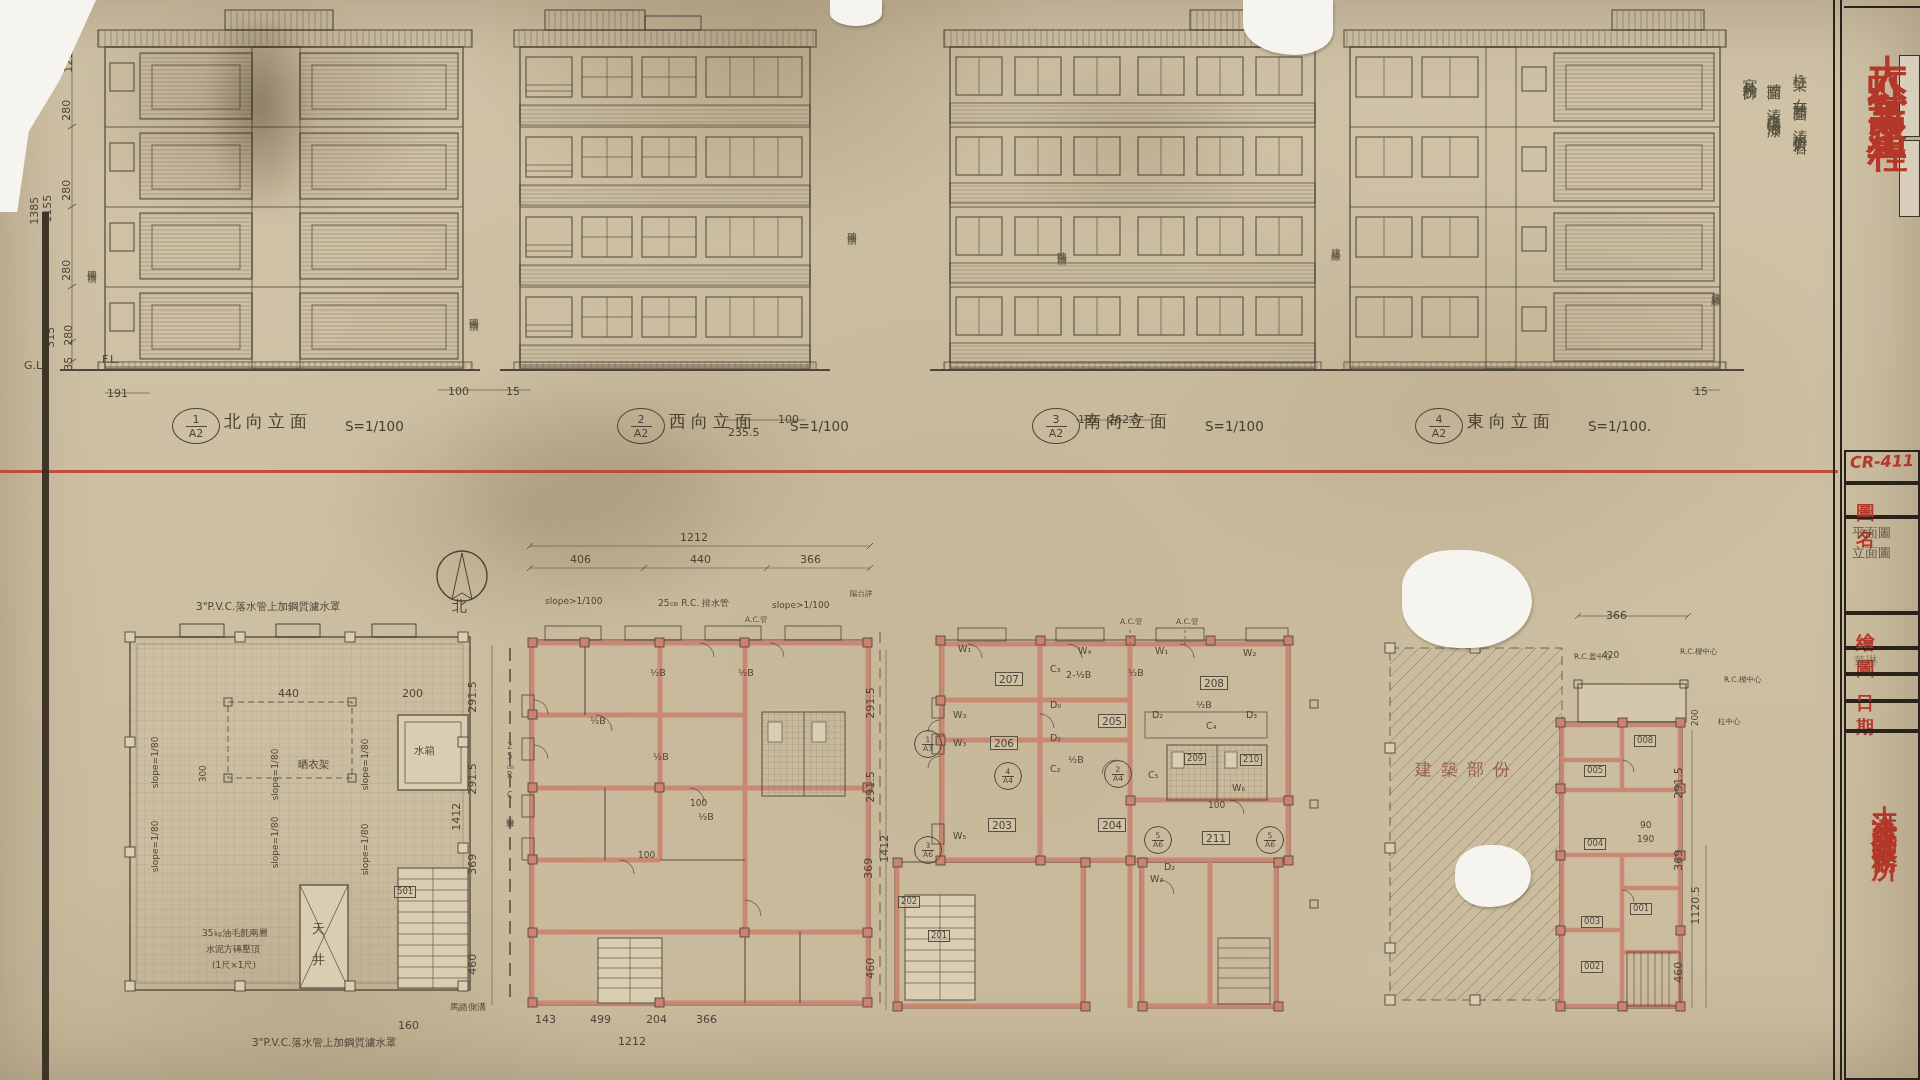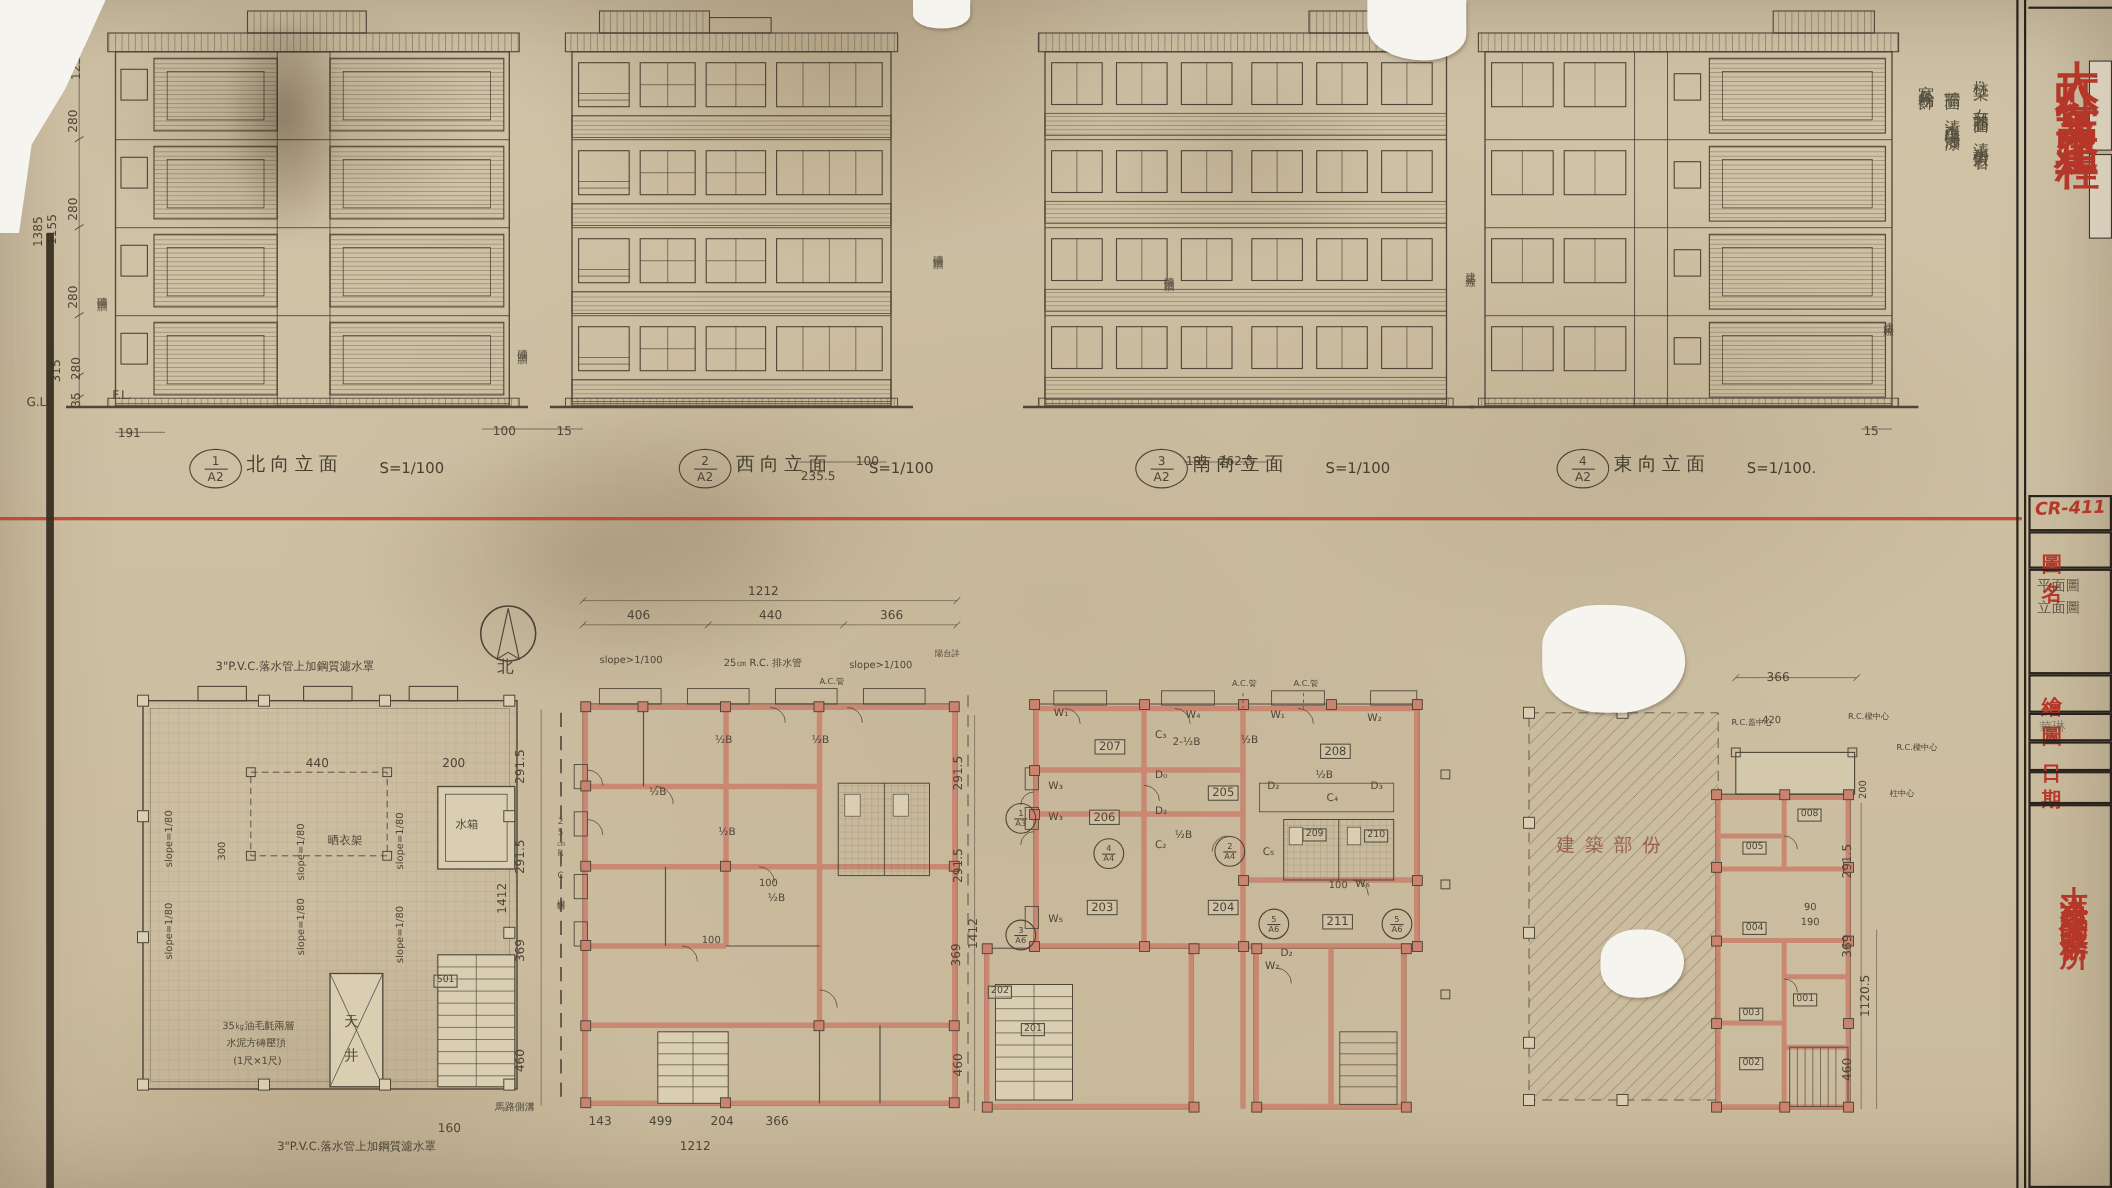--- a/index.html
+++ b/index.html
@@ -522,21 +522,21 @@
       <div class="ann room-s" style="left: 1240px; top: 754px;">210</div>
       <div class="ann room-s" style="left: 898px; top: 896px;">202</div>
       <div class="ann room-s" style="left: 928px; top: 930px;">201</div>
       <div class="ann mark" style="left: 958px; top: 644px;">W₁</div>
       <div class="ann mark" style="left: 1078px; top: 646px;">W₄</div>
       <div class="ann mark" style="left: 1155px; top: 646px;">W₁</div>
       <div class="ann mark" style="left: 1243px; top: 648px;">W₂</div>
       <div class="ann mark" style="left: 953px; top: 710px;">W₃</div>
       <div class="ann mark" style="left: 953px; top: 738px;">W₃</div>
       <div class="ann mark" style="left: 953px; top: 831px;">W₅</div>
-      <div class="ann mark" style="left: 1232px; top: 799px;">W₆</div>
+      <div class="ann mark" style="left: 1232px; top: 783px;">W₆</div>
       <div class="ann mark" style="left: 1050px; top: 664px;">C₃</div>
       <div class="ann mark" style="left: 1066px; top: 670px;">2-½B</div>
       <div class="ann mark" style="left: 1206px; top: 721px;">C₄</div>
       <div class="ann mark" style="left: 1050px; top: 764px;">C₂</div>
       <div class="ann mark" style="left: 1148px; top: 770px;">C₅</div>
       <div class="ann mark" style="left: 1050px; top: 700px;">D₀</div>
       <div class="ann mark" style="left: 1050px; top: 733px;">D₂</div>
       <div class="ann mark" style="left: 1152px; top: 710px;">D₂</div>
       <div class="ann mark" style="left: 1246px; top: 710px;">D₃</div>
       <div class="ann mark" style="left: 1164px; top: 862px;">D₂</div>

